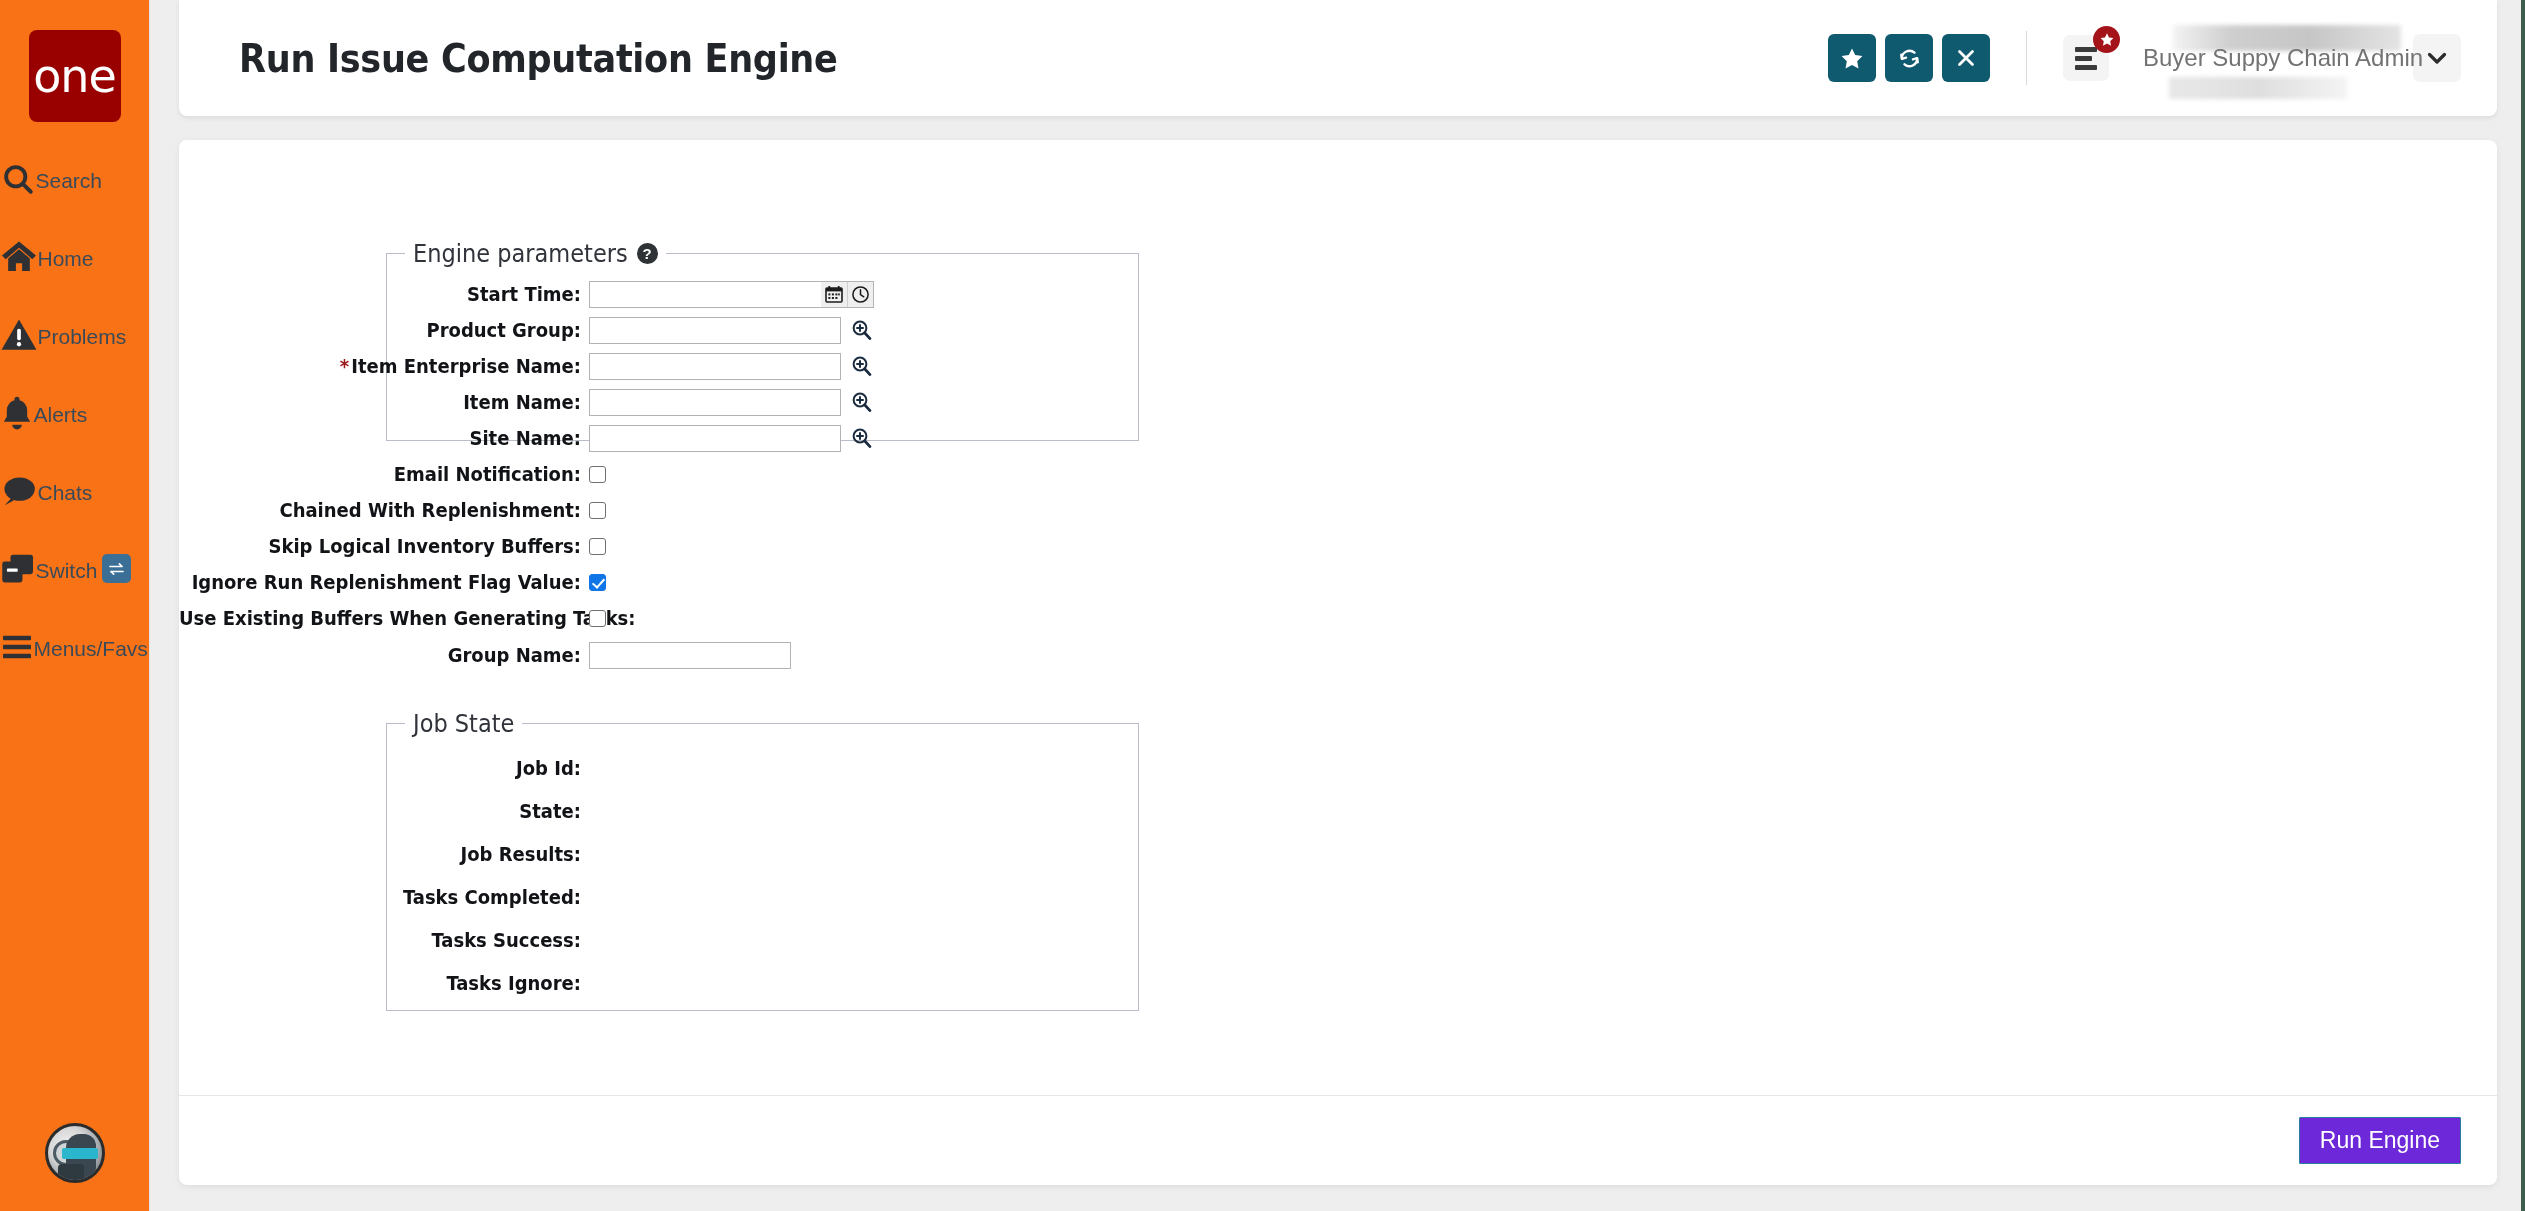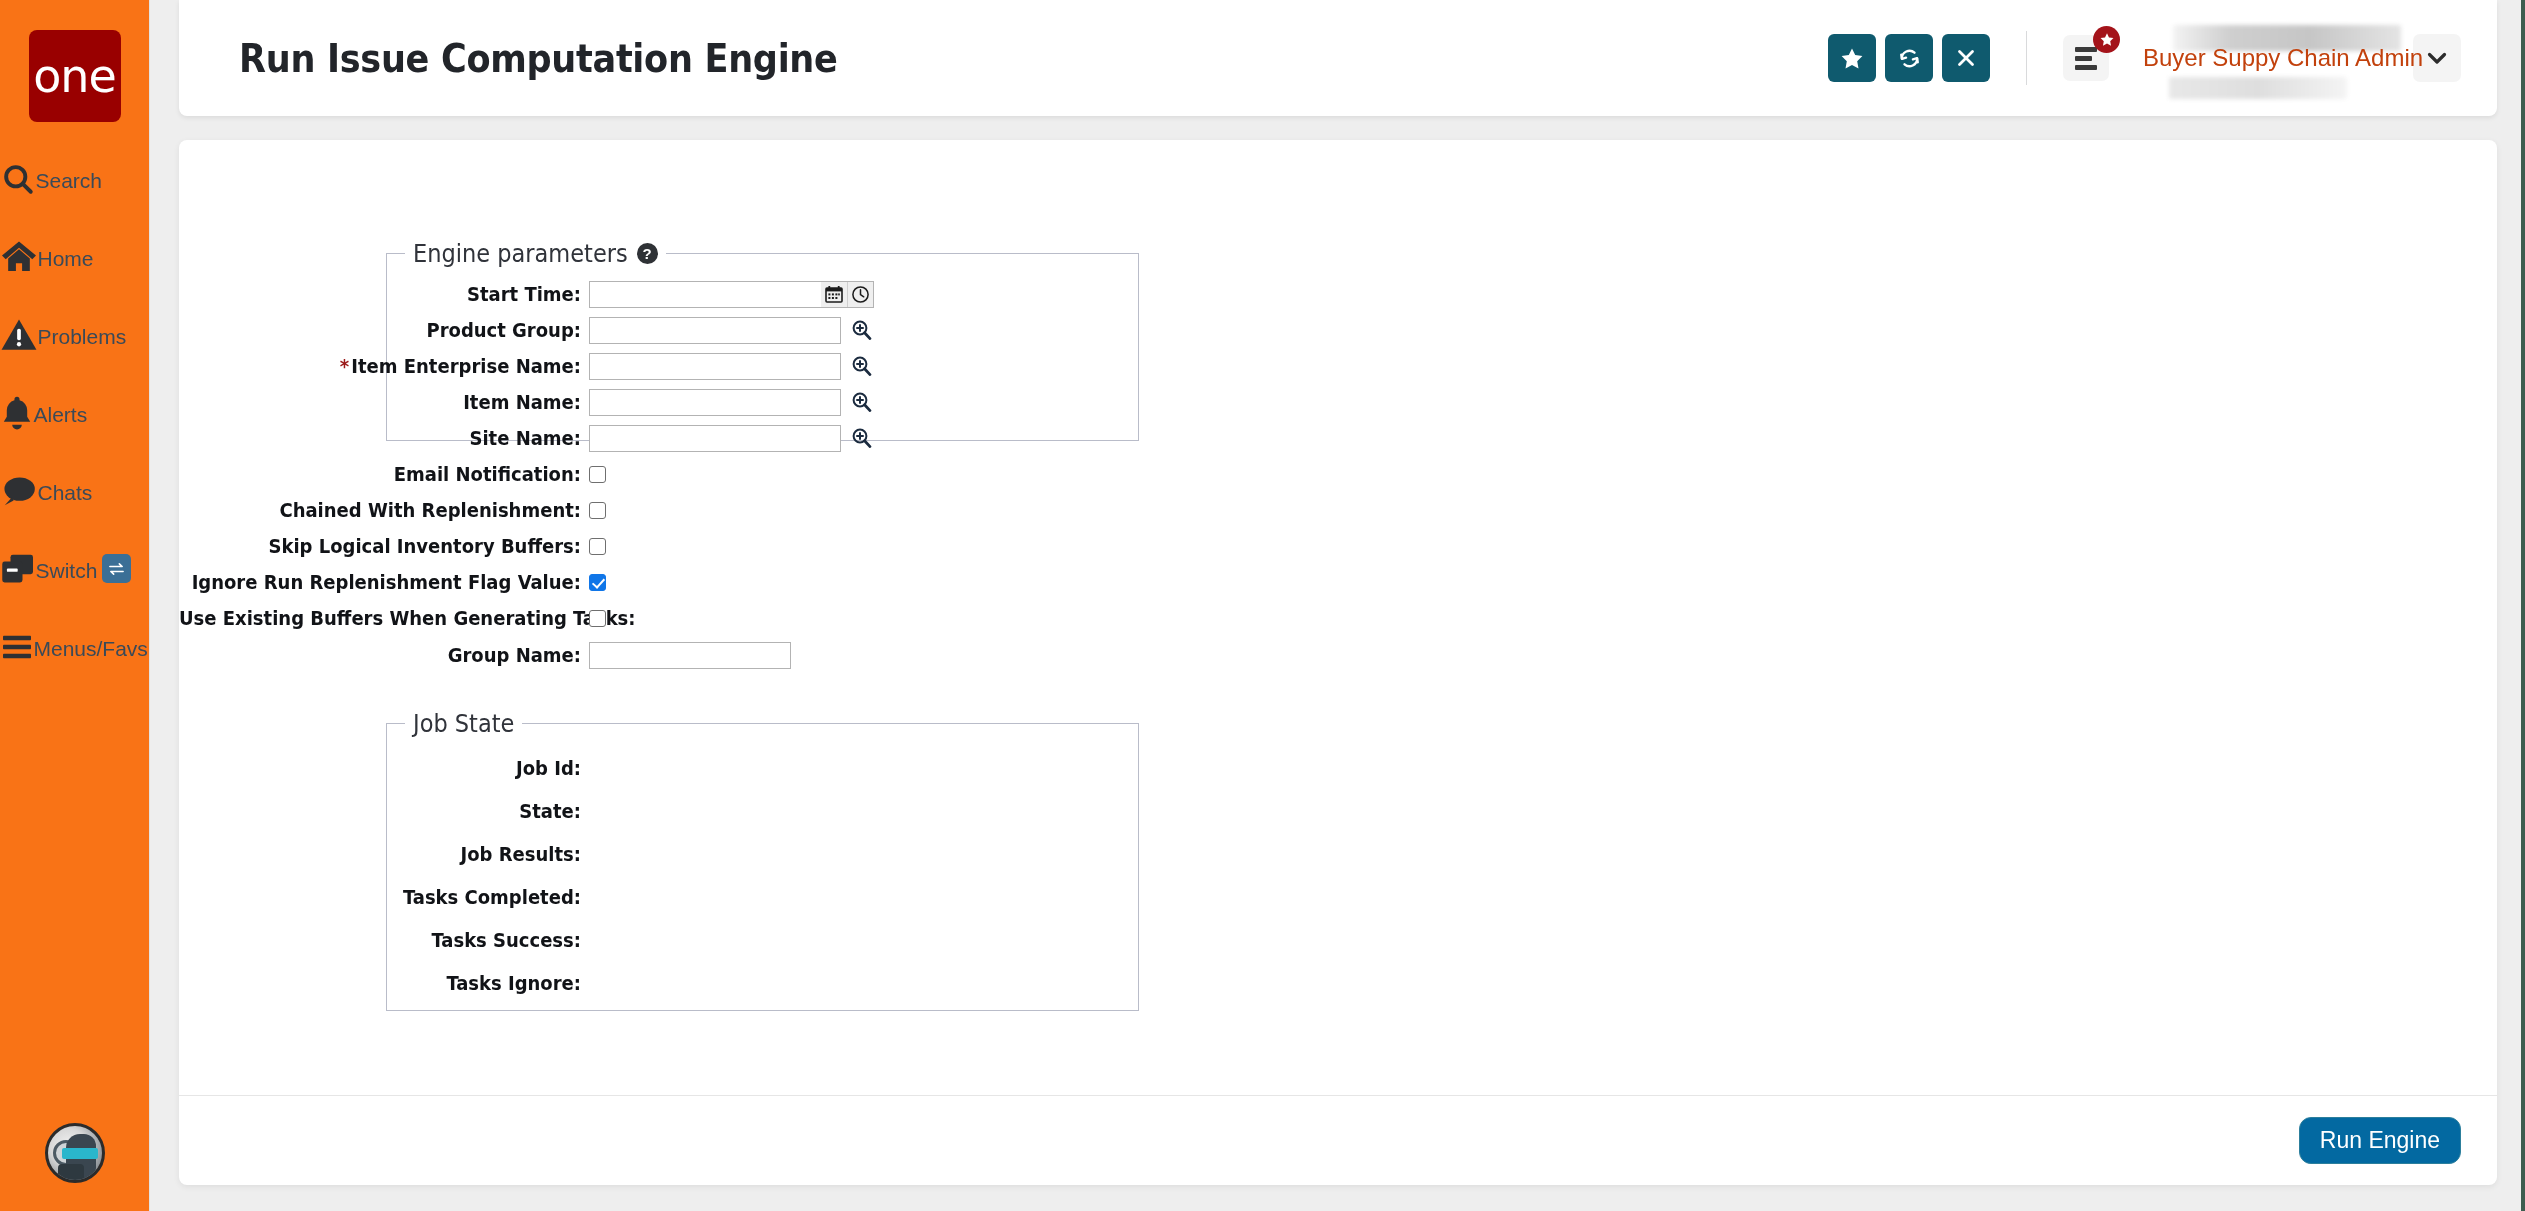--- a/index.html
+++ b/index.html
@@ -196,21 +196,21 @@
     background: linear-gradient(90deg,#f3f3f3 0%, #cfcfcf 25%, #c6c6c6 60%, #e4e4e4 100%);
     filter: blur(2px);
     border-radius: 2px;
   }
   .redact-top { left: 6px; top: 6px; width: 228px; height: 26px; }
   .redact-bot { left: 2px; top: 58px; width: 178px; height: 22px;
     background: linear-gradient(90deg,#e8e8e8 0%, #dedede 50%, #f4f4f4 100%); }
   .user-name {
     position: relative;
     font-size: 24px;
-    color: #c2410c;
+    color: #737373;
     white-space: nowrap;
     z-index: 2;
   }
   .user-caret-btn {
     margin-left: 14px;
     width: 48px; height: 48px;
     background: #f4f4f4;
     border: none; border-radius: 7px;
     display: flex; align-items: center; justify-content: center;
     cursor: pointer;
@@ -359,26 +359,26 @@
   
   .card-footer {
     position: absolute;
     left: 0; right: 0; bottom: 0;
     height: 90px;
     border-top: 1px solid #e6e6e6;
     display: flex; align-items: center; justify-content: flex-end;
     padding-right: 36px;
   }
   .run-btn {
-    background: #0369a1;
+    background: #6d28d9;
     border: 1px solid #2c7f9c;
     color: #ffffff;
     font-size: 23px;
     padding: 9px 20px;
-    border-radius: 12px;
+    border-radius: 1px;
     cursor: pointer;
     font-family: "Liberation Sans", sans-serif;
   }
 </style>
 </head>
 <body>
 
 <nav class="sidebar">
 
   <div class="brand-logo">

